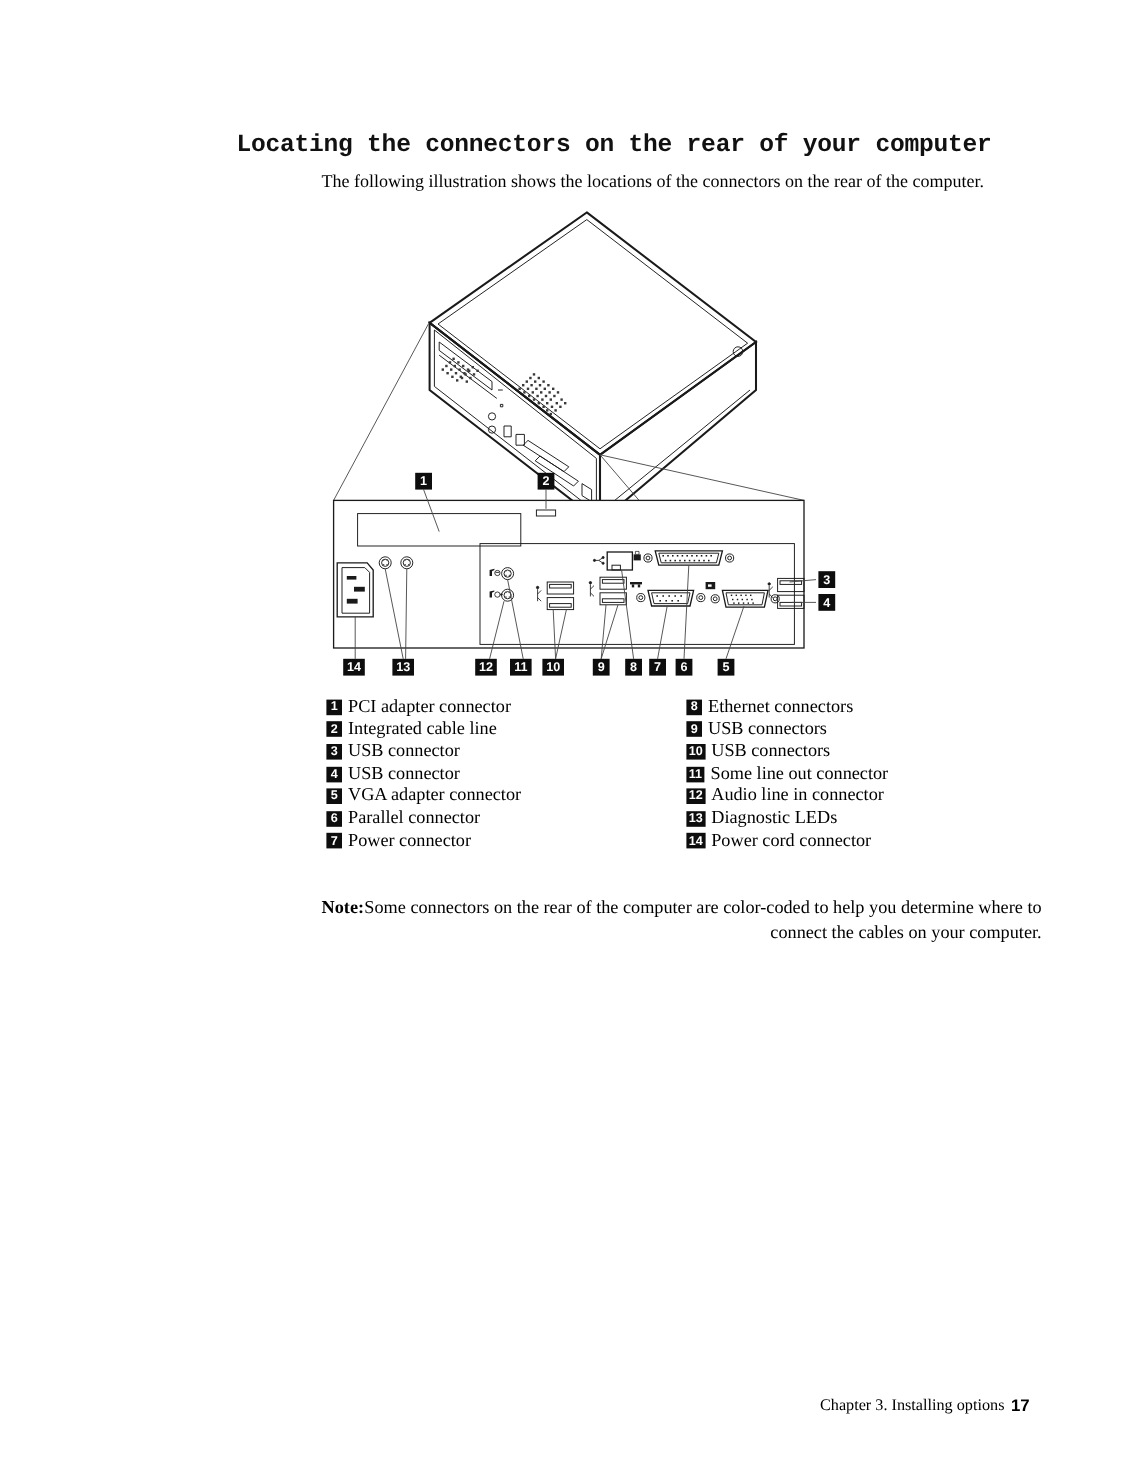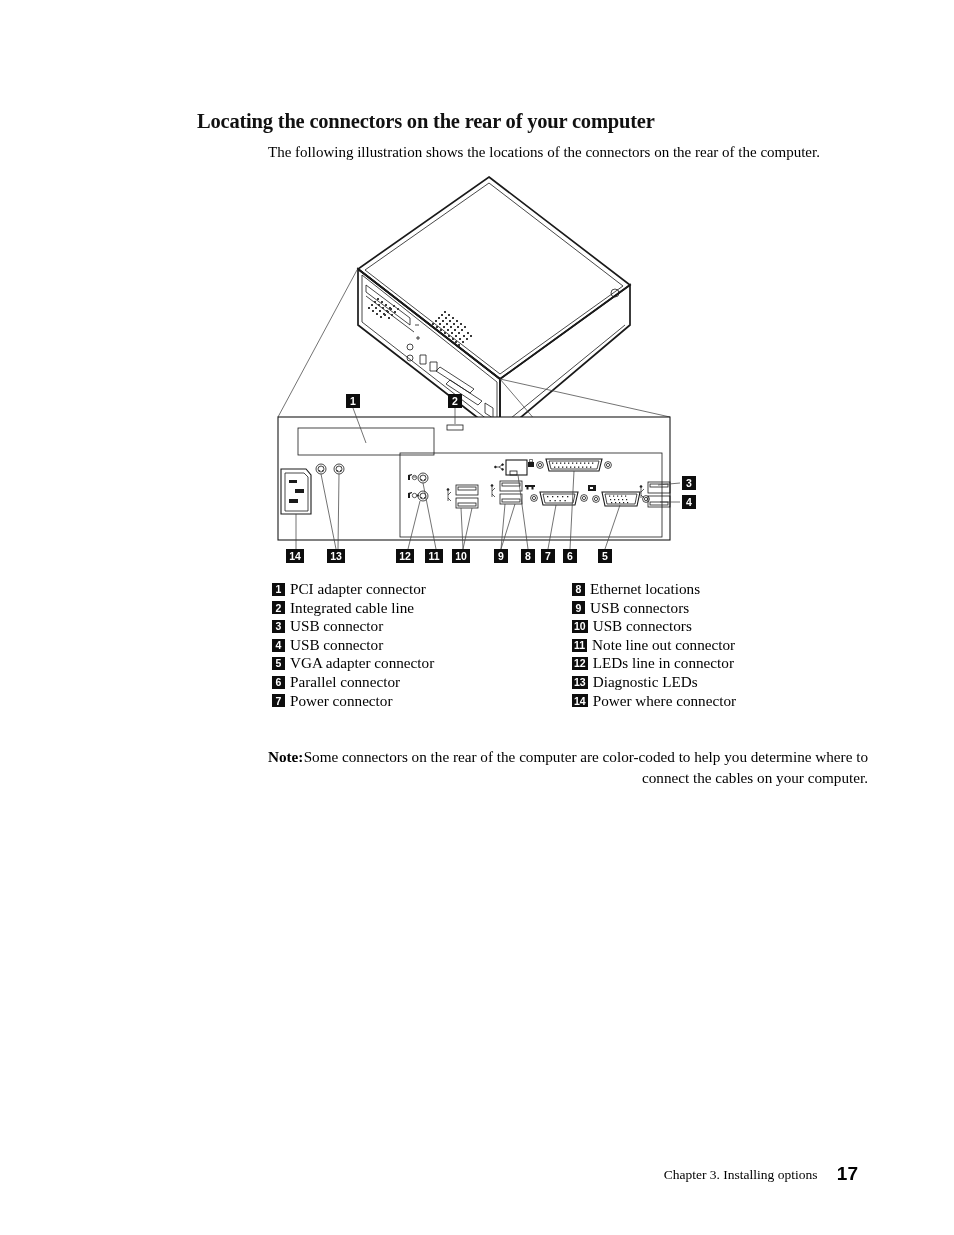--- a/index.html
+++ b/index.html
@@ -20,21 +20,21 @@
     position: absolute;
     inset: 0;
   }
 
   
   .heading {
     position: absolute;
     left: 197px;
     top: 96px;
     width: 700px;
-    font-family: Liberation Serif, serif;
+    font-family: Liberation Mono, monospace;
     font-weight: bold;
     font-size: 20.5px;
     letter-spacing: -0.2px;
     color: #111;
   }
 
   
   .intro {
     position: absolute;
     left: 268px;
@@ -123,22 +123,22 @@
     width: 954px;
     text-align: right;
     padding-right: 96px;
     box-sizing: border-box;
     font-size: 13.5px;
   }
   .footer-chapter { }
   .footer-page {
     font-family: "Liberation Sans", "DejaVu Sans", sans-serif;
     font-weight: bold;
-    font-size: 19px;
-    margin-left: 16px;
+    font-size: 14px;
+    margin-left: 2px;
     vertical-align: -1px;
   }
 
   
   .cnum-rect { fill: #0d0d0d; }
   .cnum-text {
     fill: #ffffff;
     font-family: "Liberation Sans", "DejaVu Sans", sans-serif;
     font-weight: bold;
     font-size: 10.5px;
@@ -602,45 +602,45 @@
           <span class="legend-label">Parallel connector</span>
         </div>
         <div class="legend-row">
           <span class="num-box">7</span>
           <span class="legend-label">Power connector</span>
         </div>
       </div>
       <div class="legend-col">
         <div class="legend-row">
           <span class="num-box">8</span>
-          <span class="legend-label">Ethernet locations</span>
+          <span class="legend-label">Ethernet connectors</span>
         </div>
         <div class="legend-row">
           <span class="num-box">9</span>
           <span class="legend-label">USB connectors</span>
         </div>
         <div class="legend-row">
           <span class="num-box">10</span>
           <span class="legend-label">USB connectors</span>
         </div>
         <div class="legend-row">
           <span class="num-box">11</span>
-          <span class="legend-label">Note line out connector</span>
+          <span class="legend-label">Some line out connector</span>
         </div>
         <div class="legend-row">
           <span class="num-box">12</span>
-          <span class="legend-label">LEDs line in connector</span>
+          <span class="legend-label">Audio line in connector</span>
         </div>
         <div class="legend-row">
           <span class="num-box">13</span>
           <span class="legend-label">Diagnostic LEDs</span>
         </div>
         <div class="legend-row">
           <span class="num-box">14</span>
-          <span class="legend-label">Power where connector</span>
+          <span class="legend-label">Power cord connector</span>
         </div>
       </div>
     </div>
   </div>
 
   <div class="note">
     <div class="note-body">
       <span class="note-label">Note:</span>
       <span class="note-text">Some connectors on the rear of the computer are color-coded to help you determine where to connect the cables on your computer.</span>
     </div>

